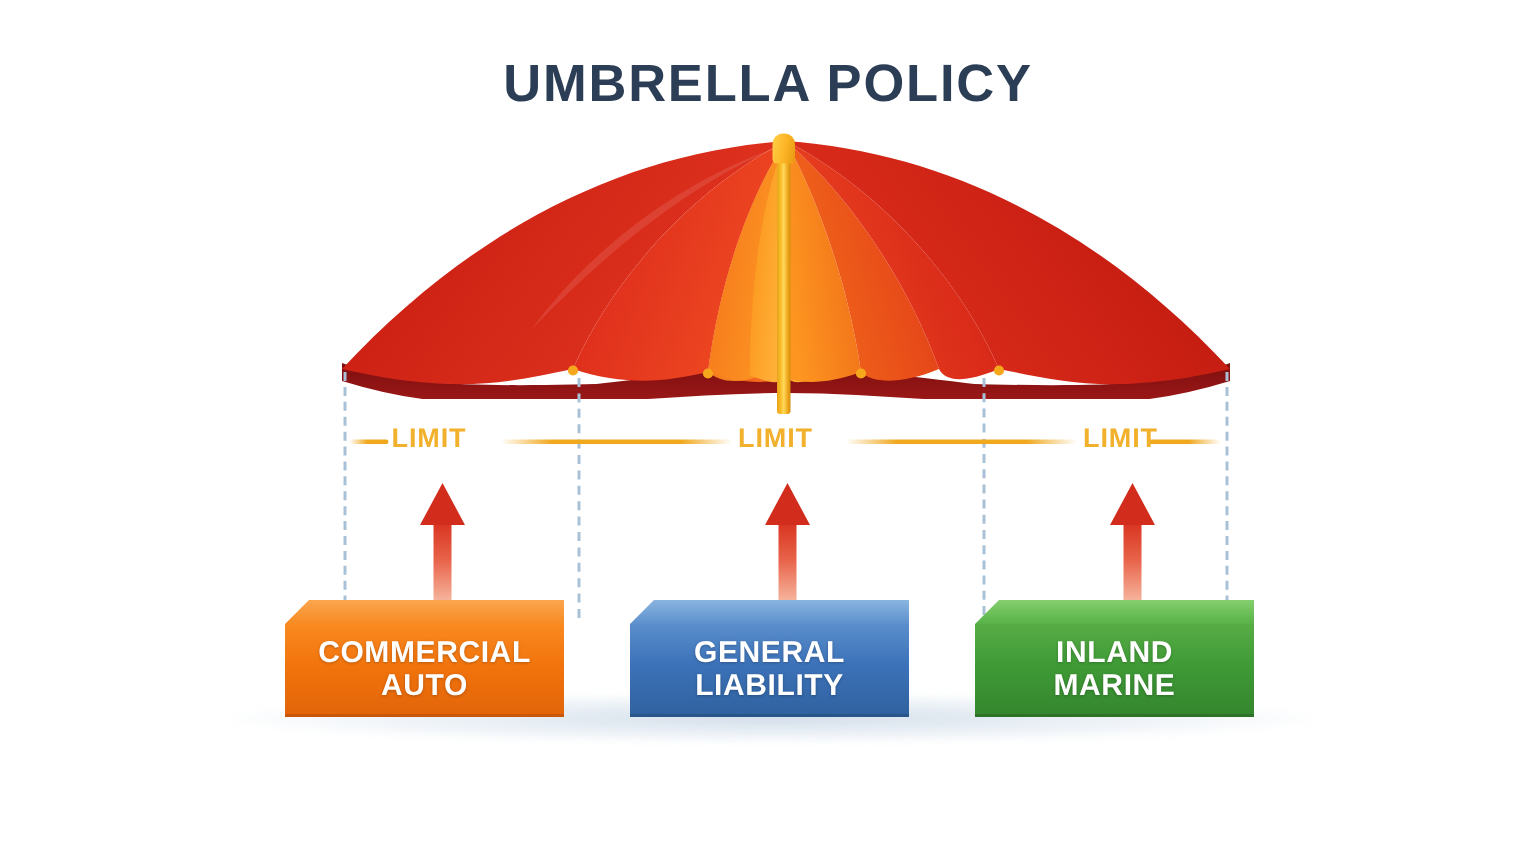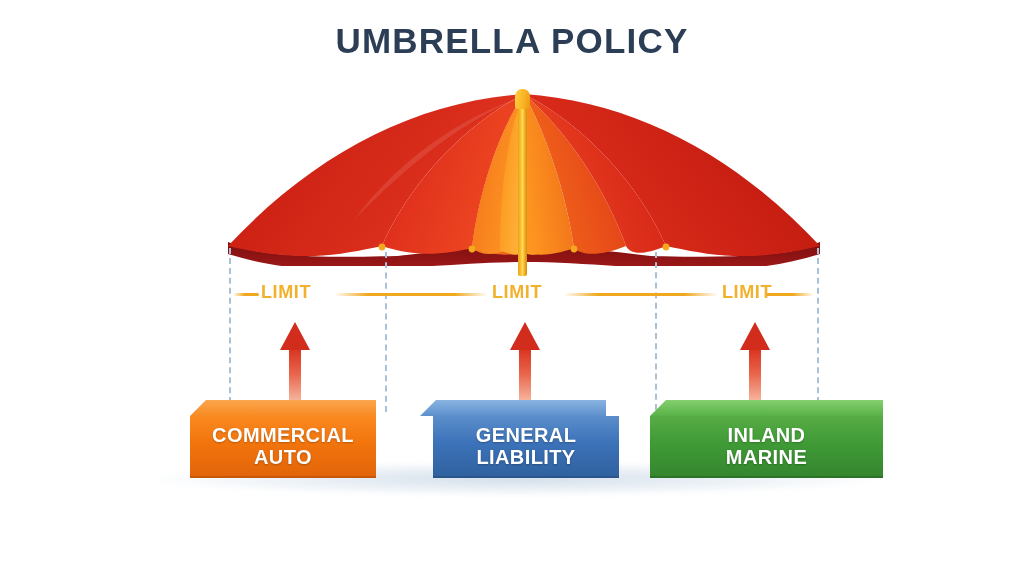--- a/index.html
+++ b/index.html
@@ -18,21 +18,21 @@
     position: relative;
     width: 1024px;
     height: 576px;
     background: #ffffff;
   }
 
   
   .title {
     position: absolute;
     left: 0;
-    top: 21px;
+    top: 36px;
     width: 1024px;
     text-align: center;
     font-size: 35px;
     font-weight: bold;
     letter-spacing: 1.2px;
     color: #2c3e56;
     font-family: "Liberation Sans", sans-serif;
   }
 
   
@@ -273,27 +273,27 @@
     <div class="box-top" style="background:linear-gradient(180deg,#fba64e 0%,#f78a22 100%); clip-path:polygon(0 100%,16px 0,100% 0,calc(100% - 0px) 100%);"></div>
     <div class="box-front" style="background:linear-gradient(180deg,#fa8a21 0%,#f2740c 45%,#e2650a 100%); border-bottom:2px solid #c9570a;">
       <span class="box-label">COMMERCIAL
 AUTO</span>
     </div>
   </div>
 
   <div class="box-wrap" style="left:420px; top:400px; width:186px; height:78px;">
     <div class="box-side" style="left:172px; background:linear-gradient(180deg,#3d73b8 0%,#2e5a96 100%); clip-path:polygon(0 16px,100% 0,100% 62px,0 100%);"></div>
     <div class="box-top" style="background:linear-gradient(180deg,#8ab4e0 0%,#5d90cd 100%); clip-path:polygon(0 100%,16px 0,100% 0,calc(100% - 0px) 100%);"></div>
-    <div class="box-front" style="background:linear-gradient(180deg,#5a8ecb 0%,#3c72b9 45%,#30629f 100%); border-bottom:2px solid #2a558b;margin-left:13px;">
+    <div class="box-front" style="background:linear-gradient(180deg,#5a8ecb 0%,#3c72b9 45%,#30629f 100%); border-bottom:2px solid #2a558b;">
       <span class="box-label">GENERAL
 LIABILITY</span>
     </div>
   </div>
 
-  <div class="box-wrap" style="left:650px; top:400px; width:186px; height:78px;padding-left:47px;">
+  <div class="box-wrap" style="left:650px; top:400px; width:186px; height:78px;">
     <div class="box-side" style="left:172px; background:linear-gradient(180deg,#3d9433 0%,#2d7829 100%); clip-path:polygon(0 16px,100% 0,100% 62px,0 100%);"></div>
     <div class="box-top" style="background:linear-gradient(180deg,#85cf6f 0%,#58b247 100%); clip-path:polygon(0 100%,16px 0,100% 0,calc(100% - 0px) 100%);"></div>
     <div class="box-front" style="background:linear-gradient(180deg,#58ac46 0%,#3f9b36 45%,#35862e 100%); border-bottom:2px solid #2c7227;">
       <span class="box-label">INLAND
 MARINE</span>
     </div>
   </div>
 
 </div>
 

